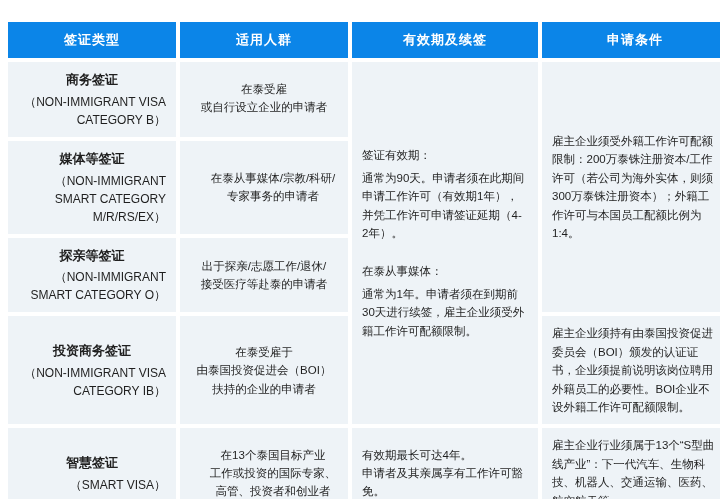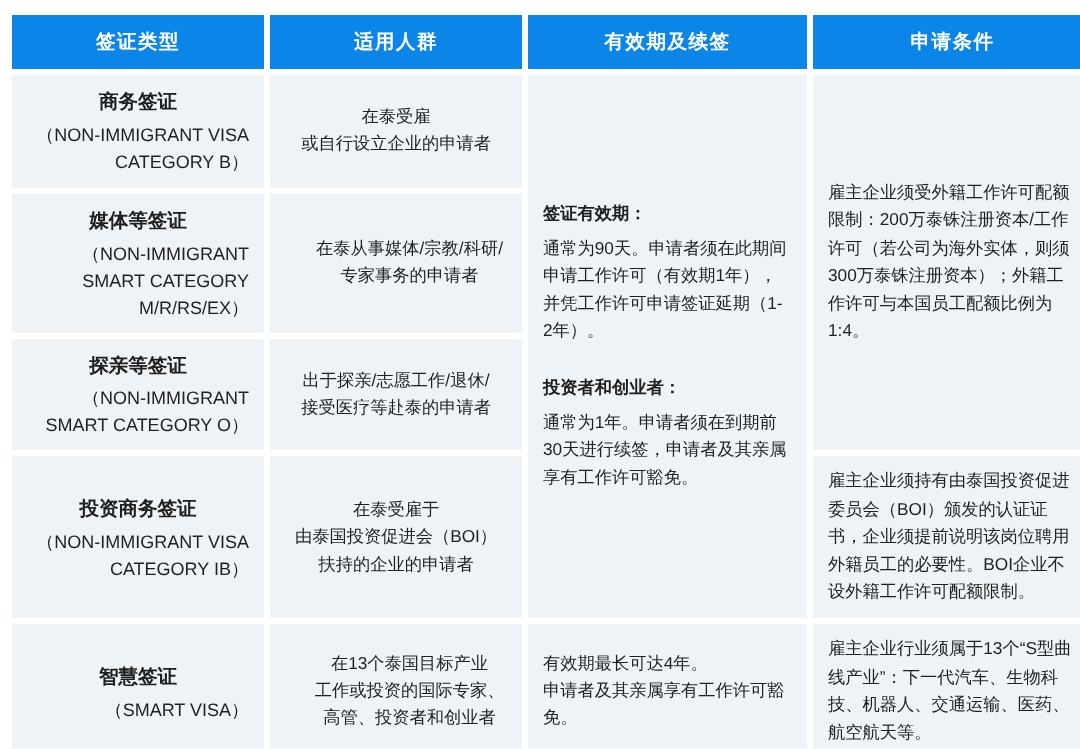--- a/index.html
+++ b/index.html
@@ -12,20 +12,21 @@
     background: #ffffff;
     font-family: "Liberation Sans", sans-serif;
     color: #1a1a1a;
     overflow: hidden;
   }
   .table-wrap {
     width: 720px;
     height: 430px;
     box-sizing: border-box;
     padding: 6px 4px 4px 4px;
+    margin-top: 12px;
   }
   table.visa-table {
     width: 712px;
     border-collapse: separate;
     border-spacing: 4px 4px;
     table-layout: fixed;
   }
   th.header-cell {
     background: #0b85e8;
     color: #ffffff;
@@ -60,21 +61,21 @@
     line-height: 1.5;
     text-align: right;
   }
   .para {
     display: block;
   }
   .para + .para {
     margin-top: 4px;
   }
   .block-title {
-    font-weight: bold;
+    font-weight: normal;
     display: block;
   }
   col.c1 { width: 168px; }
   col.c2 { width: 168px; }
   col.c3 { width: 186px; }
   col.c4 { width: 186px; }
 </style>
 </head>
 <body>
 
@@ -93,28 +94,28 @@
         <th class="header-cell">有效期及续签</th>
         <th class="header-cell">申请条件</th>
       </tr>
     </thead>
     <tbody>
       <tr>
         <td class="cell">
           <span class="visa-name">商务签证</span>
           <span class="visa-code">（NON-IMMIGRANT VISA CATEGORY B）</span>
         </td>
-        <td class="cell" style="white-space: pre-line;">在泰受雇
+        <td class="cell" style="white-space: pre-line; font-family: Liberation Mono, monospace;">在泰受雇
 或自行设立企业的申请者</td>
         <td class="cell left" rowspan="4">
           <span class="para block-title">签证有效期：</span>
-          <span class="para">通常为90天。申请者须在此期间申请工作许可（有效期1年），并凭工作许可申请签证延期（1-2年）。</span>
+          <span class="para">通常为90天。申请者须在此期间申请工作许可（有效期1年），并凭工作许可申请签证延期（4-2年）。</span>
           <span class="para" style="height:12px"></span>
-          <span class="para block-title">投资者和创业者：</span>
-          <span class="para">通常为1年。申请者须在到期前30天进行续签，申请者及其亲属享有工作许可豁免。</span>
+          <span class="para block-title">在泰从事媒体：</span>
+          <span class="para">通常为1年。申请者须在到期前30天进行续签，雇主企业须受外籍工作许可配额限制。</span>
         </td>
         <td class="cell left" rowspan="3">雇主企业须受外籍工作许可配额限制：200万泰铢注册资本/工作许可（若公司为海外实体，则须300万泰铢注册资本）；外籍工作许可与本国员工配额比例为1:4。</td>
       </tr>
       <tr>
         <td class="cell">
           <span class="visa-name">媒体等签证</span>
           <span class="visa-code">（NON-IMMIGRANT SMART CATEGORY M/R/RS/EX）</span>
         </td>
         <td class="cell" style="white-space: pre-line; padding-left: 28px;">在泰从事媒体/宗教/科研/
 专家事务的申请者</td>

